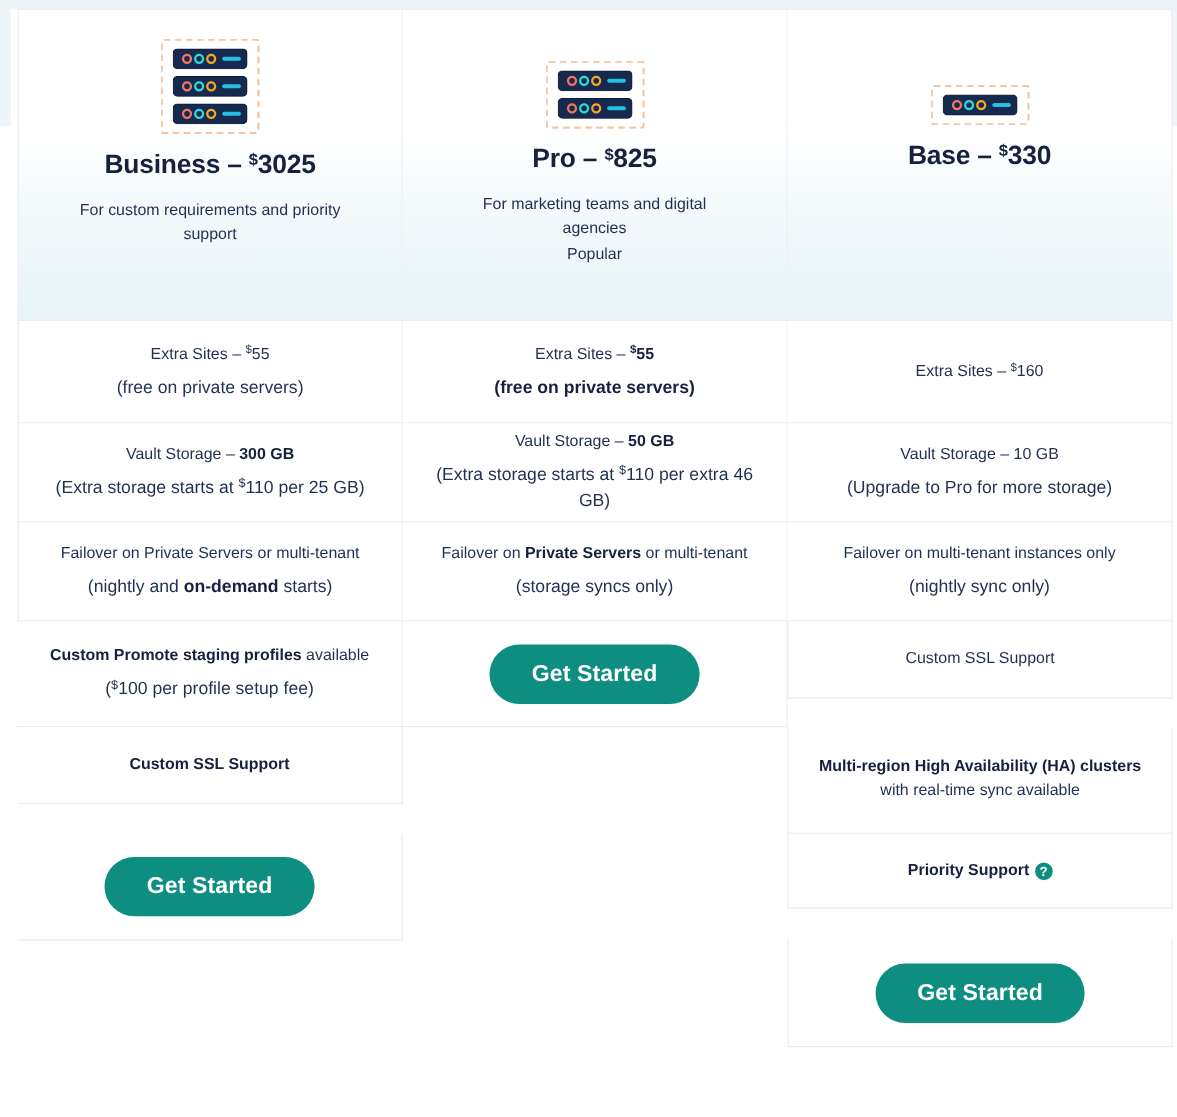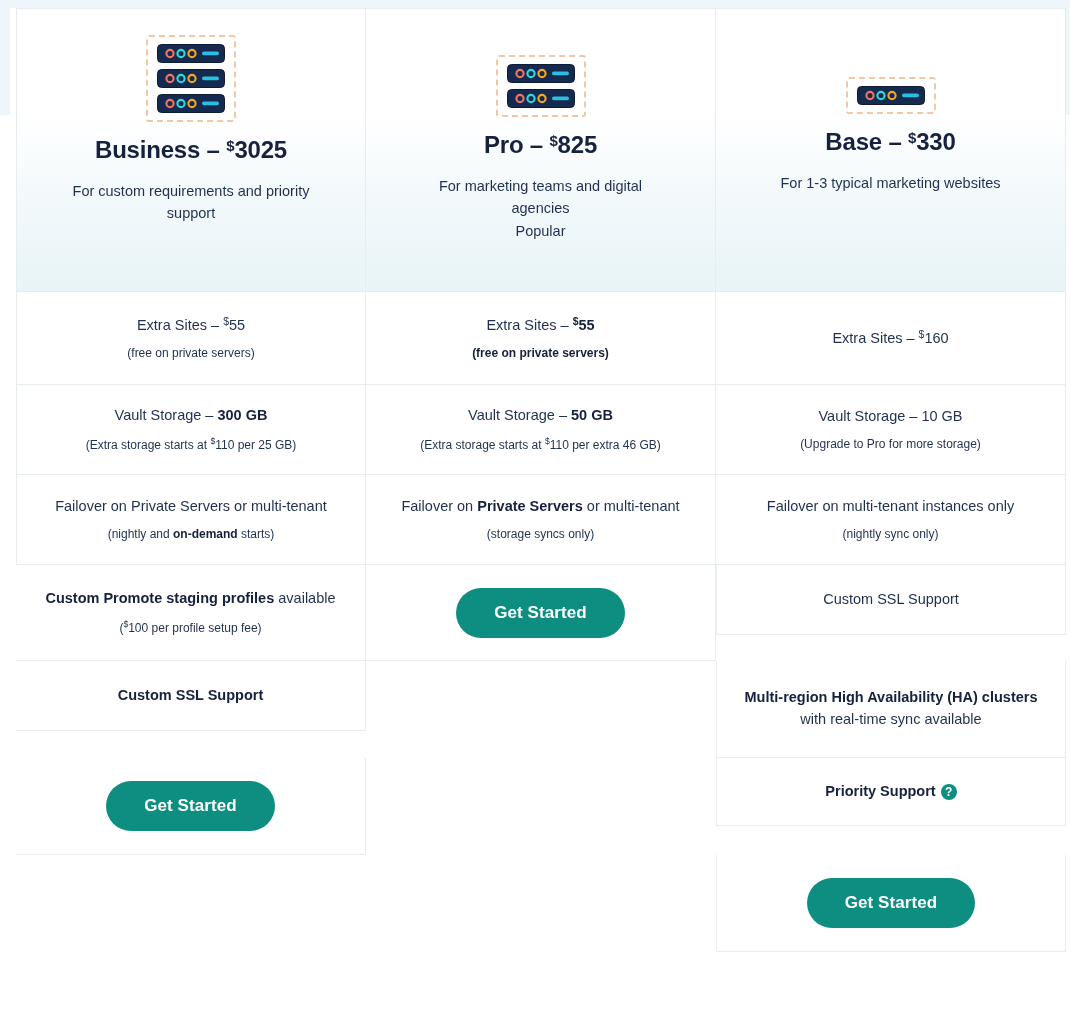--- a/index.html
+++ b/index.html
@@ -112,21 +112,21 @@
   }
 
   
   .feat-main {
     font-size: 14.5px;
     line-height: 1.5;
     color: #1f3050;
     max-width: 300px;
   }
   .feat-sub {
-    font-size: 12px;
+    font-size: 16px;
     line-height: 1.5;
     color: #1f3050;
     margin-top: 8px;
     max-width: 300px;
   }
   .feat-main b, .feat-sub b { font-weight: bold; color: #16213e; }
   .sup {
     font-size: 0.72em;
     vertical-align: 5px;
   }
@@ -140,21 +140,21 @@
   .r-priority{ height: 68px; }
   .r-cta     { height: 97px; }
 
   
   .btn-get-started {
     display: inline-flex;
     align-items: center;
     justify-content: center;
     background: #0d8e80;
     color: #ffffff;
-    font-size: 17px;
+    font-size: 21px;
     font-weight: bold;
     border: none;
     border-radius: 32px;
     padding: 15px 38px;
     cursor: pointer;
     letter-spacing: 0.1px;
     white-space: nowrap;
   }
 
   .help-icon {
@@ -256,21 +256,20 @@
           <circle cx="24" cy="9.5" r="3.6" fill="none" stroke="#2ed9d9" stroke-width="2.1"></circle>
           <circle cx="35" cy="9.5" r="3.6" fill="none" stroke="#f5a623" stroke-width="2.1"></circle>
           <rect x="45" y="7.6" width="17" height="3.6" rx="1.8" fill="#29bfe0"></rect>
         </svg>
       </div>
       <div class="plan-title">
         <span>Base</span>
         <span>–</span>
         <span class="currency">$</span><span>330</span>
       </div>
-      <div class="plan-desc">For 1-3 typical marketing websites</div>
     </div>
 
     <div class="cell first-col r-sites">
       <div class="feat-main">
         <span>Extra Sites – </span><span class="sup">$</span><span>55</span>
       </div>
       <div class="feat-sub">(free on private servers)</div>
     </div>
     <div class="cell r-sites">
       <div class="feat-main">

